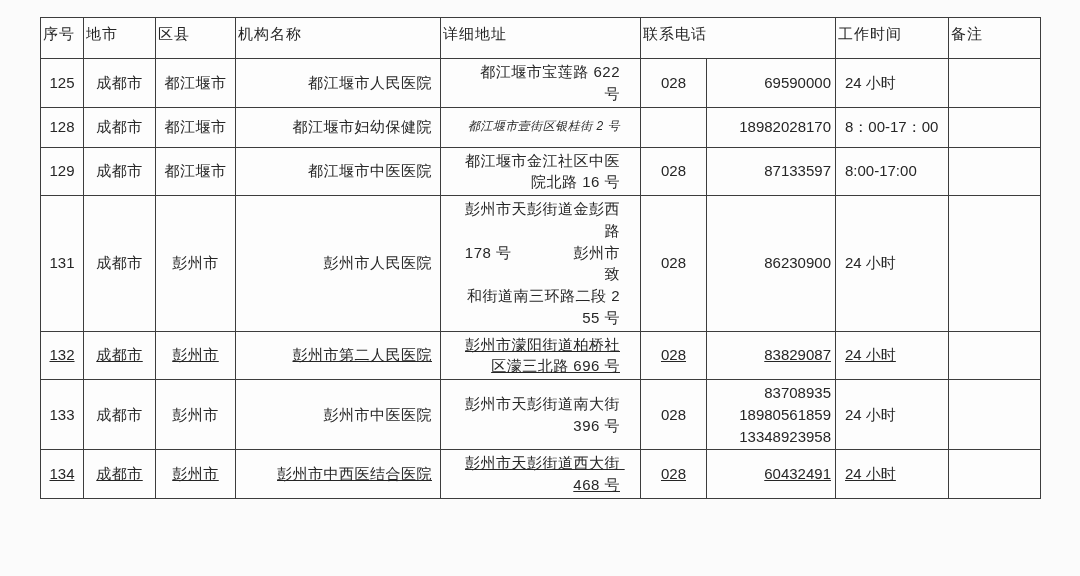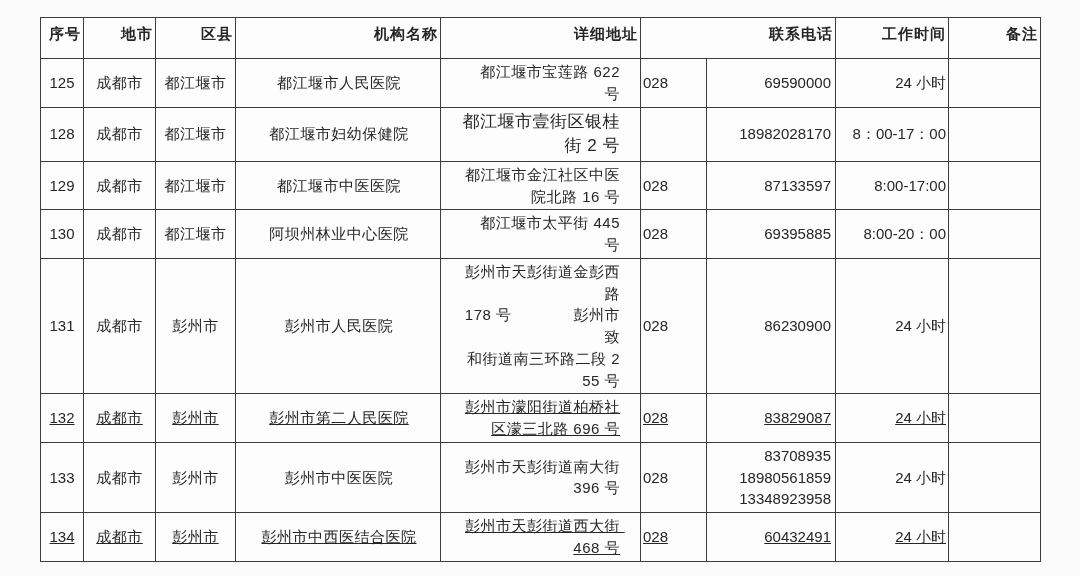--- a/index.html
+++ b/index.html
@@ -34,40 +34,39 @@
     line-height: 1.45;
     vertical-align: middle;
     overflow: hidden;
     box-sizing: border-box;
   }
   
   tr.hrow { height: 41px; }
   tr.hrow th {
     vertical-align: top;
     padding: 5px 2px 0 2px;
-    text-align: right;
+    text-align: left;
     letter-spacing: 1px;
-    font-weight: bold;
   }
   
   .rh40 { height: 40px; }
   .rh42 { height: 42px; text-decoration: underline; }
   .rh43 { height: 43px; }
   .rh58 { height: 58px; }
   .rh59 { height: 59px; }
   
   td.c-no   { text-align: center; padding: 0 2px; }
   td.c-city { text-align: center; padding: 0 4px; letter-spacing: 0.5px; }
   td.c-dist { text-align: center; padding: 8px 2px; letter-spacing: 0.5px; }
-  td.c-name { text-align: center; padding: 2px 8px 2px 10px; letter-spacing: 0.5px; }
+  td.c-name { text-align: right; padding: 2px 8px 2px 10px; letter-spacing: 0.5px; }
   td.c-addr { text-align: right; padding: 2px 20px; font-size: 14px; letter-spacing: 0.5px; white-space: pre-wrap; word-break: break-all; }
-  td.c-addr.small { font-size: 17px; }
-  td.c-code { padding: 8px 2px; }
+  td.c-addr.small { font-size: 12px; font-style: italic; }
+  td.c-code { text-align: center; padding: 8px 2px; }
   td.c-phone{ text-align: right; padding: 2px 4px 2px 17px; white-space: pre; }
-  td.c-hours{ text-align: right; padding: 0 2px 0 9px; white-space: nowrap; }
+  td.c-hours{ text-align: left; padding: 0 2px 0 9px; white-space: nowrap; }
   td.c-note { text-align: left; padding: 2px 6px 2px 8px; letter-spacing: 0.5px; word-break: break-all; }
 </style>
 </head>
 <body>
 
 <div class="page">
   <table class="doc-table">
     <colgroup>
       <col style="width:43px">
         <col style="width:72px">
@@ -118,31 +117,20 @@
         <td class="c-no">129</td>
         <td class="c-city">成都市</td>
         <td class="c-dist">都江堰市</td>
         <td class="c-name">都江堰市中医医院</td>
         <td class="c-addr">都江堰市金江社区中医院北路 16 号</td>
         <td class="c-code">028</td>
         <td class="c-phone">87133597</td>
         <td class="c-hours">8:00-17:00</td>
         <td class="c-note"></td>
       </tr>
-      <tr class="rh40">
-        <td class="c-no">130</td>
-        <td class="c-city">成都市</td>
-        <td class="c-dist">都江堰市</td>
-        <td class="c-name">阿坝州林业中心医院</td>
-        <td class="c-addr">都江堰市太平街 445 号</td>
-        <td class="c-code">028</td>
-        <td class="c-phone">69395885</td>
-        <td class="c-hours">8:00-20：00</td>
-        <td class="c-note"></td>
-      </tr>
       <tr class="rh59">
         <td class="c-no">131</td>
         <td class="c-city">成都市</td>
         <td class="c-dist">彭州市</td>
         <td class="c-name">彭州市人民医院</td>
         <td class="c-addr">彭州市天彭街道金彭西路
 178 号　　　　彭州市致
 和街道南三环路二段 255 号</td>
         <td class="c-code">028</td>
         <td class="c-phone">86230900</td>

